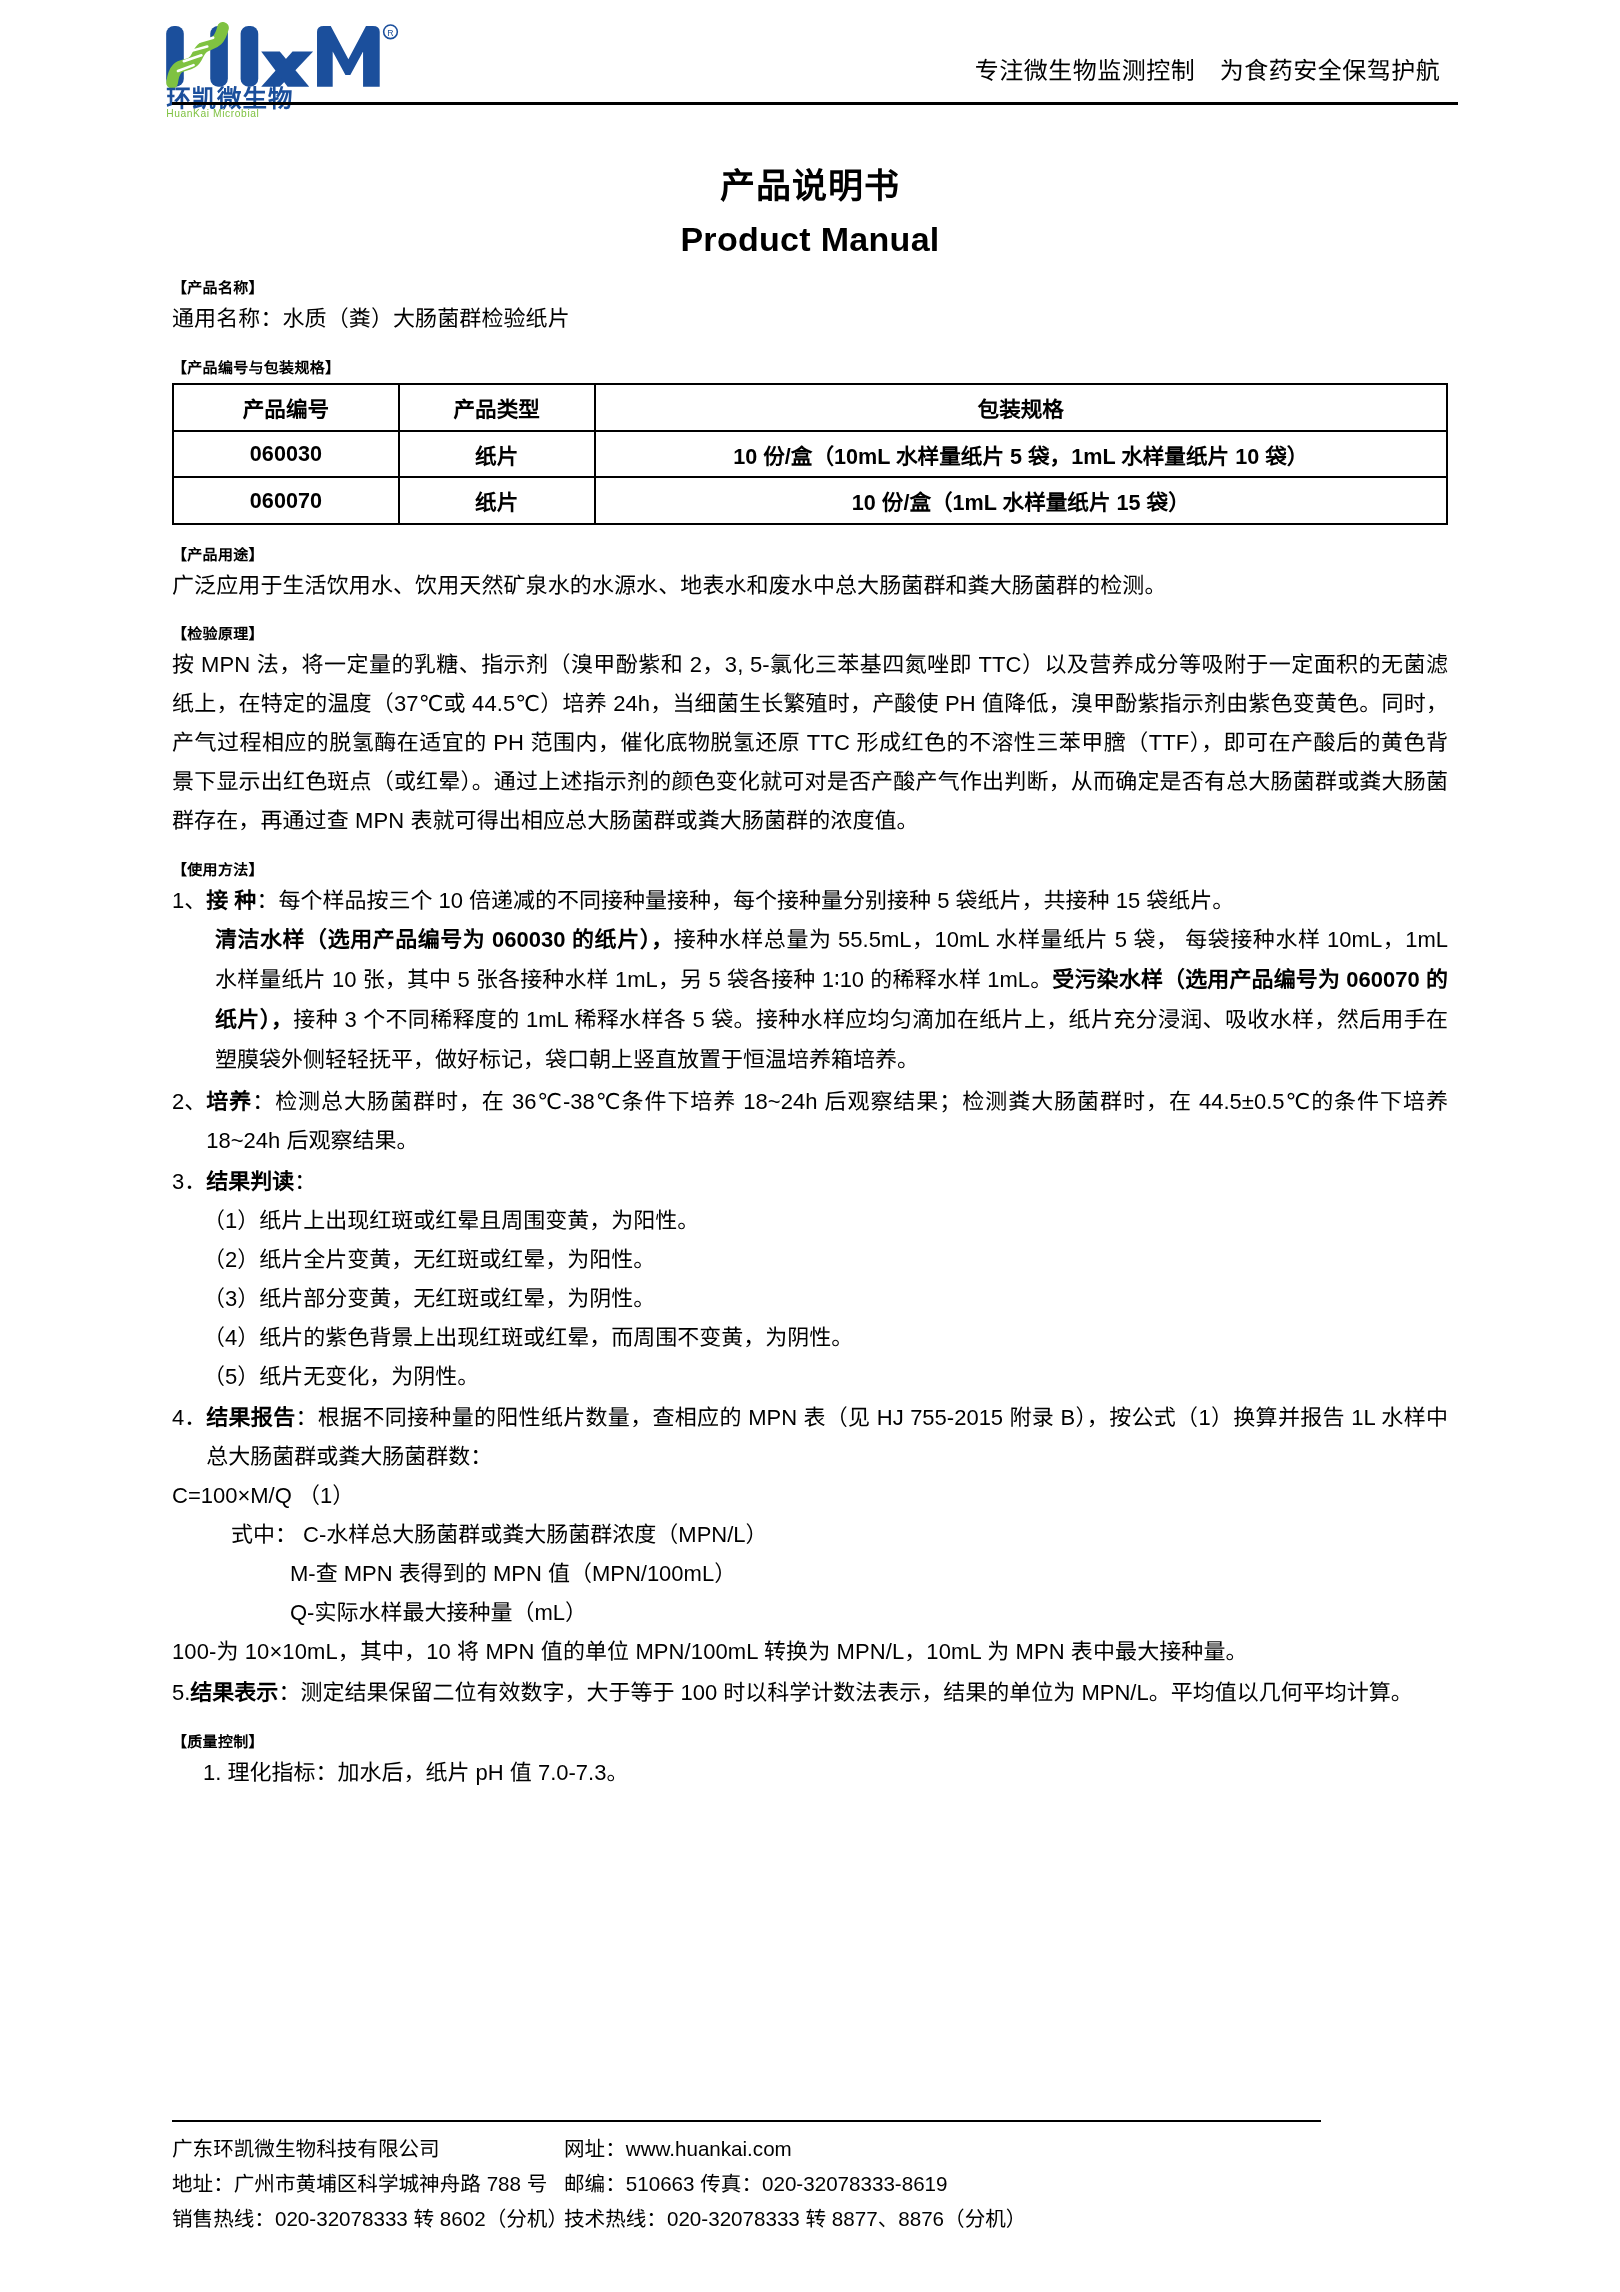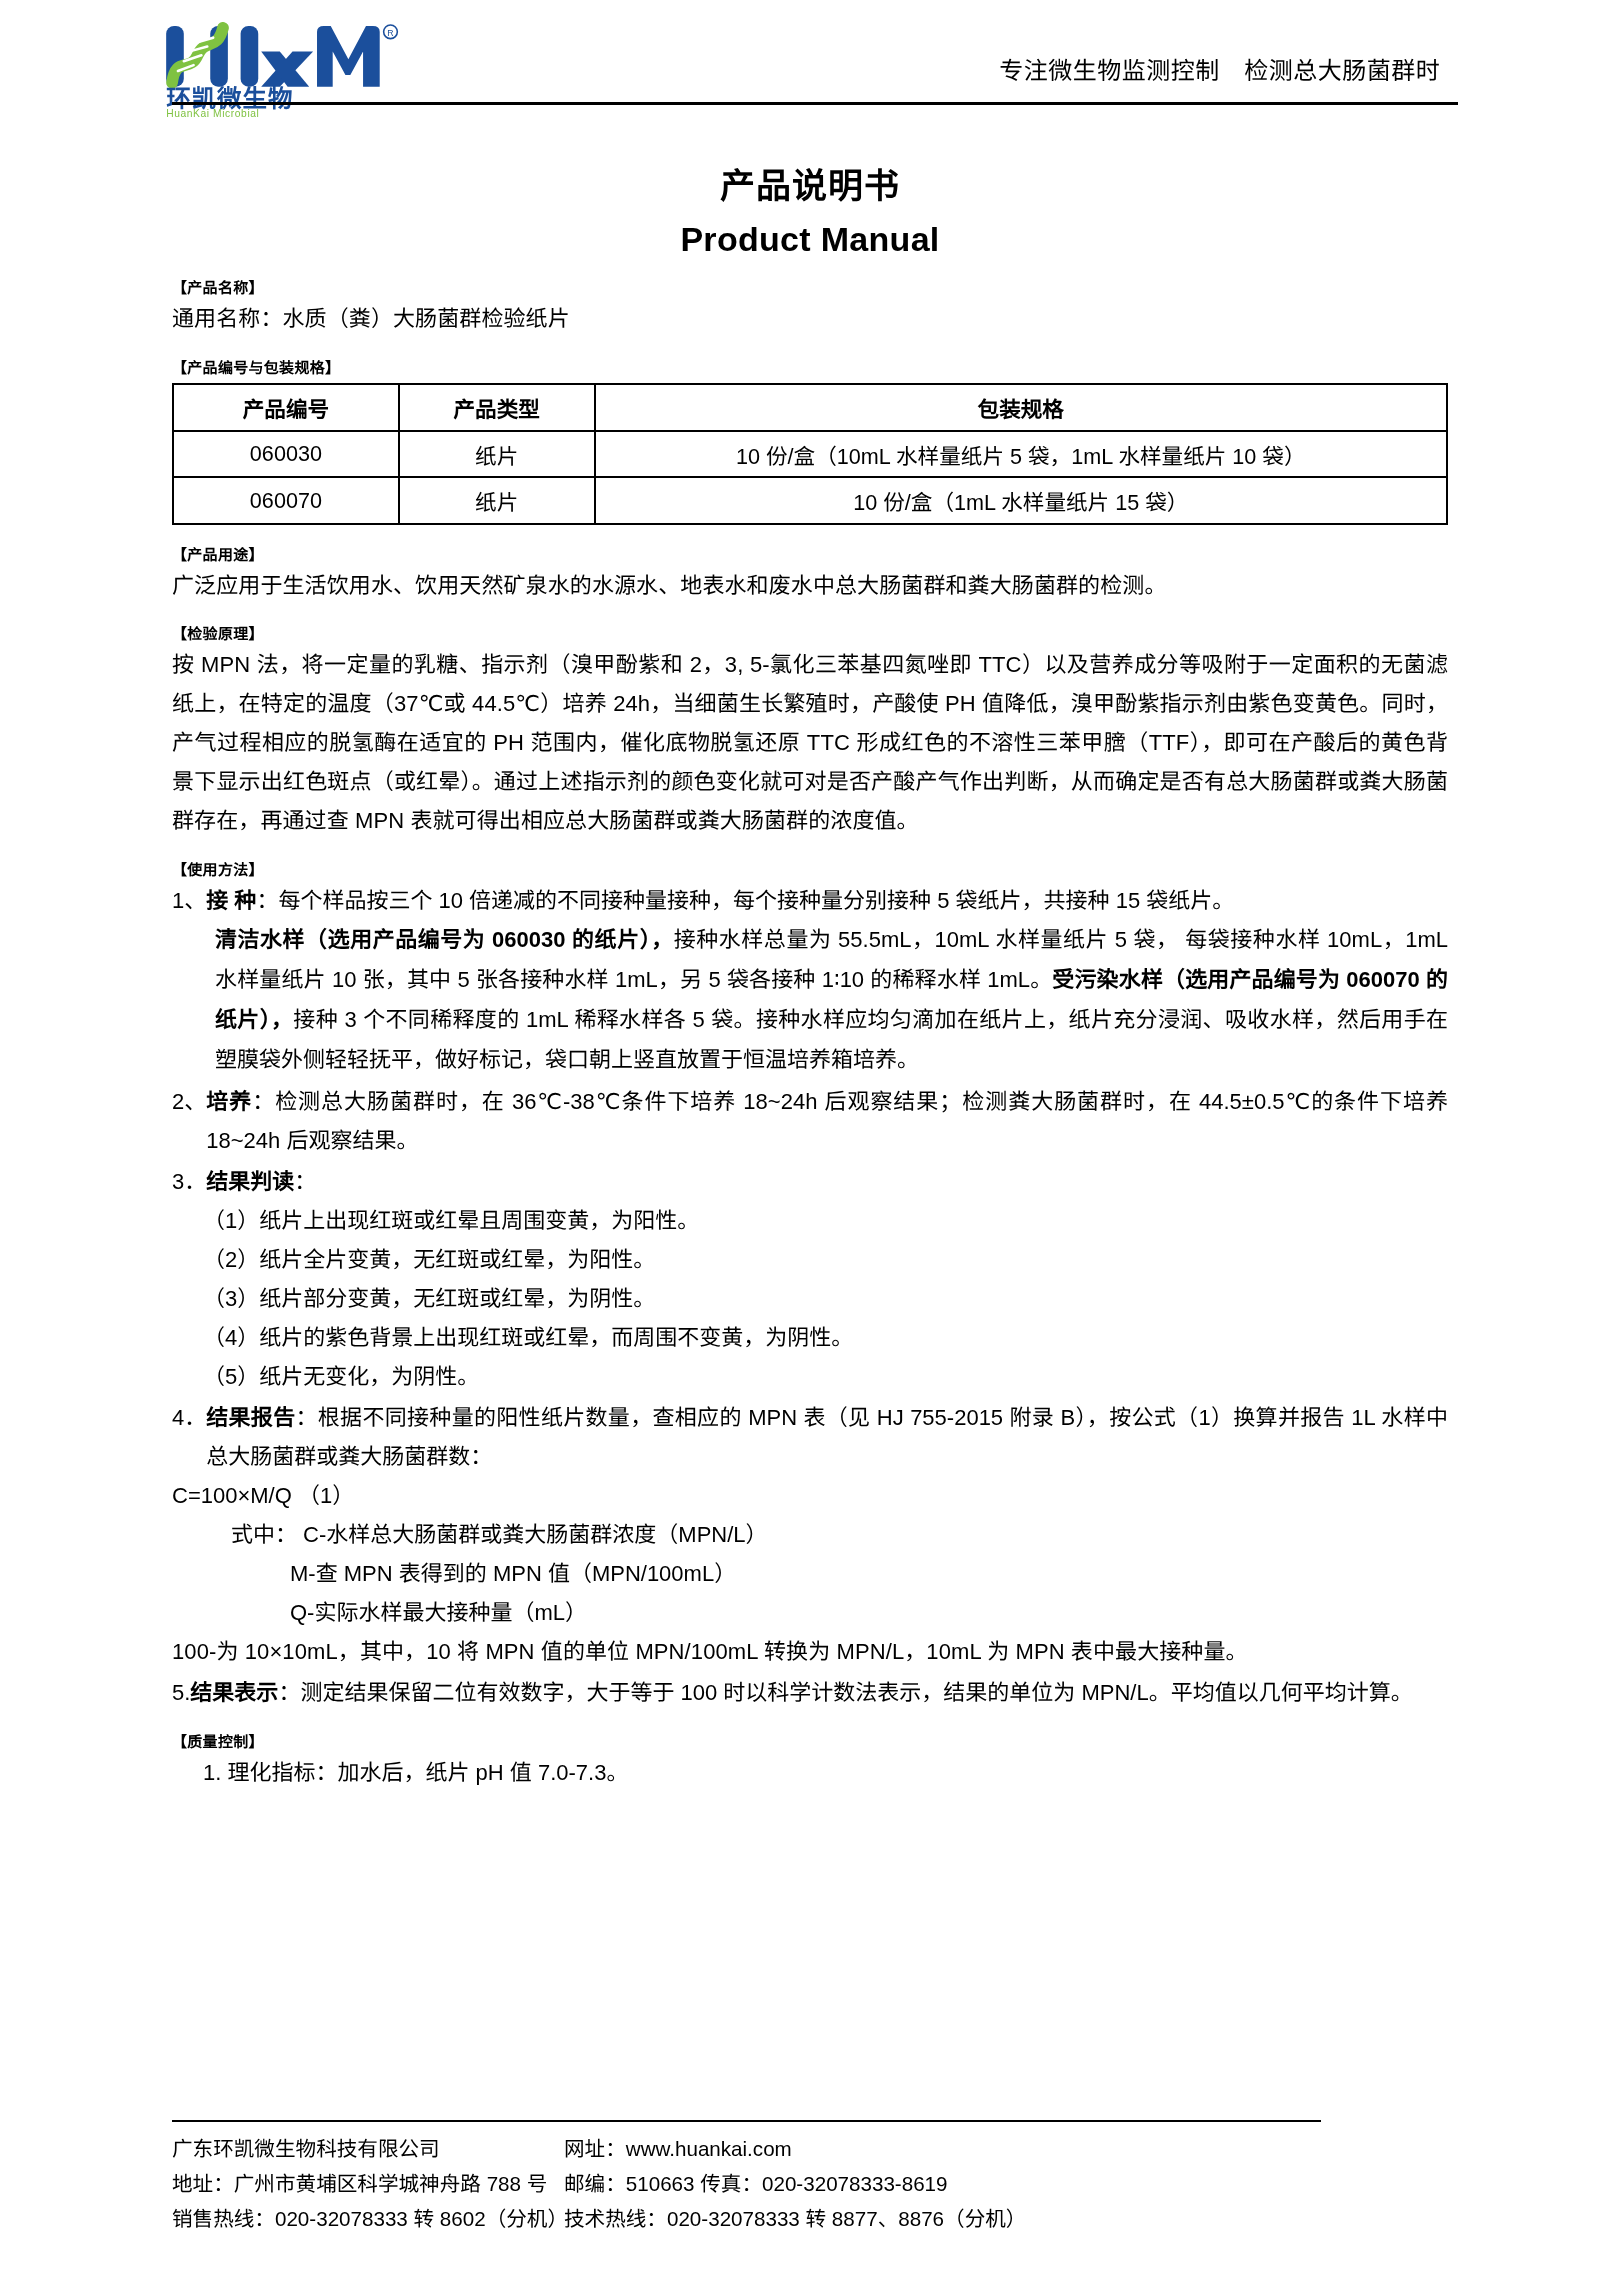--- a/index.html
+++ b/index.html
@@ -96,21 +96,21 @@
     table-layout: fixed;
     padding-left: 8px;
   }
   table.spec th, table.spec td {
     border: 2px solid #000;
     text-align: center;
     font-size: 21.6px;
     padding: 6.9px 3.9px;
   }
   table.spec th { font-weight: bold; }
-  table.spec td { font-weight: normal; }
+  table.spec td { font-weight: bold; }
   .col-a { width: 216px; }
   .col-b { width: 186px; }
 
   
   .item {
     display: flex;
     font-size: 22px;
     line-height: 39px;
     margin-top: 2px;
   }
@@ -195,21 +195,21 @@
 
         <circle cx="231" cy="10" r="7" fill="none" stroke="#1b4f9c" stroke-width="1.6"></circle>
         <text x="231" y="14" font-size="9" text-anchor="middle" fill="#1b4f9c" font-family="Liberation Sans, sans-serif">R</text>
 
         <text x="2" y="87" font-size="25" font-weight="bold" fill="#1b4f9c" font-family="Liberation Sans, DejaVu Sans, sans-serif" letter-spacing="1">环凯微生物</text>
 
         <text x="2" y="97" font-size="10.5" fill="#7fc241" font-family="Liberation Sans, sans-serif" letter-spacing="0.6">HuanKai Microbial</text>
       </svg>
     </div>
 
-    <div class="tagline">专注微生物监测控制　检测总大肠菌群时</div>
+    <div class="tagline">专注微生物监测控制　为食药安全保驾护航</div>
 
     <div class="header-rule"></div>
   </div>
 
   <div class="doc-title-cn">产品说明书</div>
   <div class="doc-title-en">Product Manual</div>
 
   <div class="sec-head">【产品名称】</div>
   <div class="para">通用名称：水质（粪）大肠菌群检验纸片</div>
 

